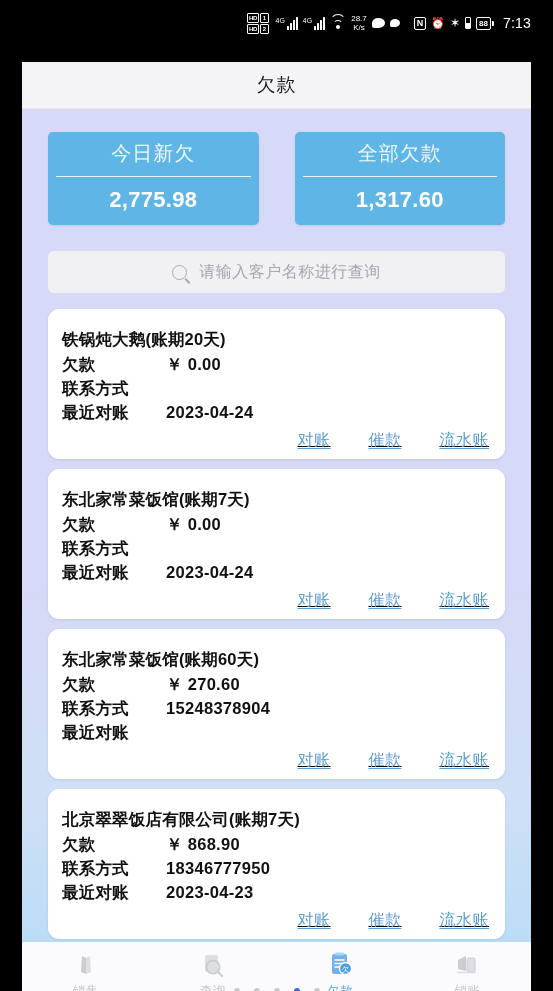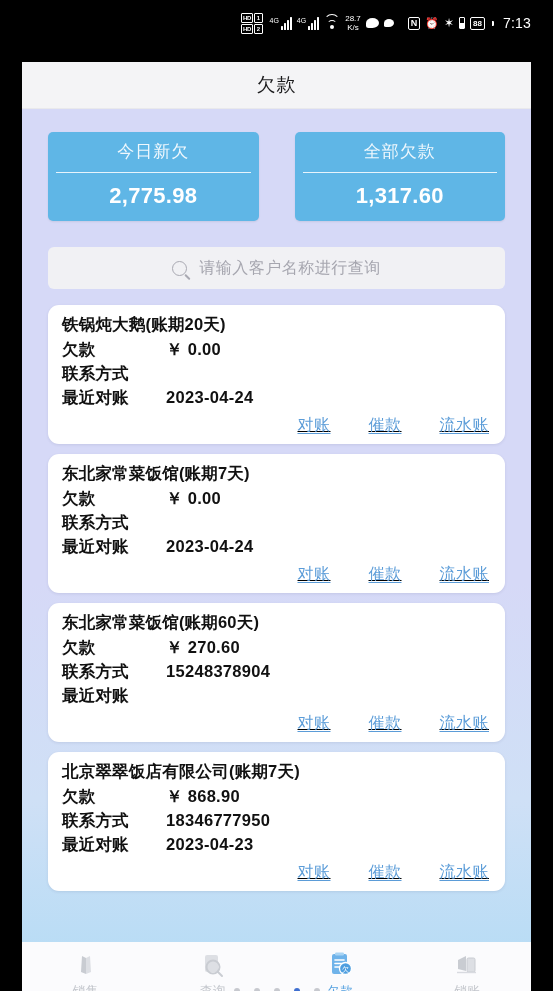--- a/index.html
+++ b/index.html
@@ -58,21 +58,21 @@
   .chat-ico { width: 13px; height: 10px; background: #fff; border-radius: 50% 50% 50% 20%; }
   .chat-ico.sm { width: 10px; height: 8px; }
   .nfc-ico {
     font-size: 9px; font-weight: bold; border: 1px solid #fff;
     border-radius: 2px; padding: 0 2px; line-height: 11px;
   }
   .alarm-ico { font-size: 11px; line-height: 11px; }
   .bt-ico { font-size: 12px; line-height: 12px; }
   .batt-sm { width: 6px; height: 12px; border: 1px solid #fff; border-radius: 1px; background: linear-gradient(to top,#fff 55%, transparent 55%); }
   .batt-big {
-    display: flex; align-items: center; gap: 7px;
+    display: flex; align-items: center; gap: 1px;
   }
   .batt-body {
     border: 1px solid #fff; border-radius: 2px; padding: 0 2px;
     font-size: 8px; line-height: 11px; font-weight: bold;
   }
   .batt-cap { width: 2px; height: 5px; background: #fff; border-radius: 0 1px 1px 0; }
   .clock { font-size: 14px; margin-left: 4px; letter-spacing: 0.2px; }
 
   
   .app {
@@ -91,21 +91,21 @@
   
   .stats {
     display: flex; gap: 36px; justify-content: center;
     padding: 23px 26px 0 26px;
   }
   .stat {
     flex: 1; background: #5fb6e6; border-radius: 5px;
     padding: 8px 6px 12px 6px; text-align: center;
     box-shadow: 0 1px 2px rgba(0,0,0,0.08);
   }
-  .stat-label { font-size: 17px; color: #f0f8fd; padding-bottom: 9px; letter-spacing: 1px; }
+  .stat-label { font-size: 20px; color: #f0f8fd; padding-bottom: 9px; letter-spacing: 1px; }
   .stat-div { height: 1px; background: rgba(255,255,255,0.85); margin: 0 2px 10px 2px; }
   .stat-value { font-size: 22px; font-weight: bold; color: #ffffff; letter-spacing: 0.3px; }
 
   
   .searchwrap { padding: 26px 26px 0 26px; }
   .searchbox {
     height: 42px; background: #f1f1f4; border-radius: 6px;
     display: flex; align-items: center; justify-content: center; gap: 12px;
   }
   .mag {
@@ -116,21 +116,21 @@
     content: ""; position: absolute; right: -5px; bottom: -3px;
     width: 7px; height: 1.8px; background: #a9a9b2;
     transform: rotate(45deg); border-radius: 1px;
   }
   .search-ph { font-size: 16px; color: #a6a6af; letter-spacing: 0.5px; }
 
   
   .list { padding: 16px 26px 0 26px; display: flex; flex-direction: column; gap: 10px; }
   .card {
     background: #fff; border-radius: 11px;
-    padding: 9px 14px 8px 14px;
+    padding: 20px 14px 8px 14px;
     box-shadow: 0 1px 3px rgba(40,40,90,0.10);
   }
   .card-title { font-size: 16.5px; font-weight: bold; color: #111; margin-bottom: 3px; letter-spacing: 0.2px; }
   .row { display: flex; align-items: baseline; margin-bottom: 2px; }
   .row-label { font-size: 16.5px; font-weight: bold; color: #111; width: 104px; flex: none; letter-spacing: 0.2px; }
   .row-value { font-size: 16.5px; font-weight: bold; color: #111; letter-spacing: 0.3px; }
   .card-actions {
     display: flex; justify-content: flex-end; gap: 38px;
     padding-top: 4px; padding-right: 2px; text-decoration: underline;
   }

